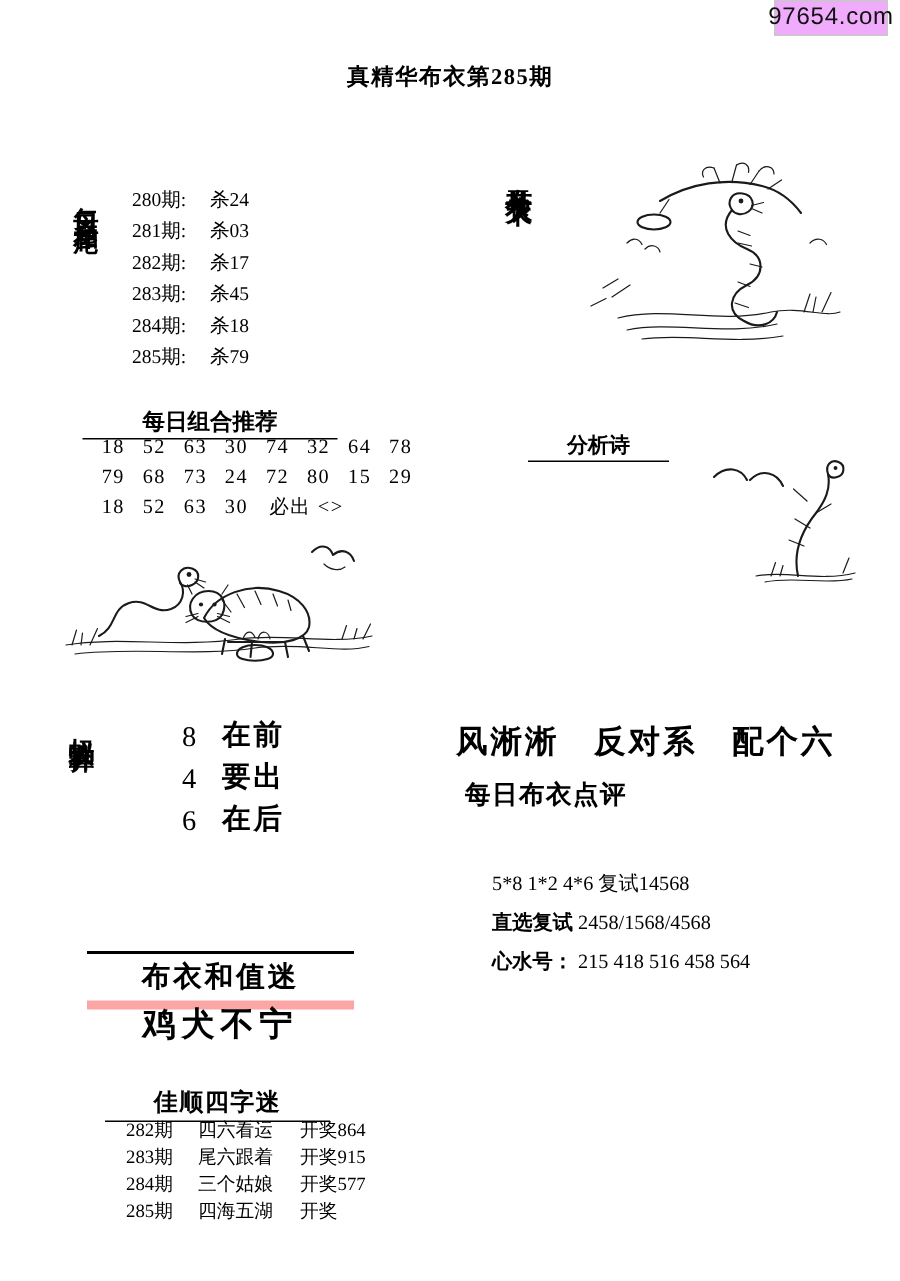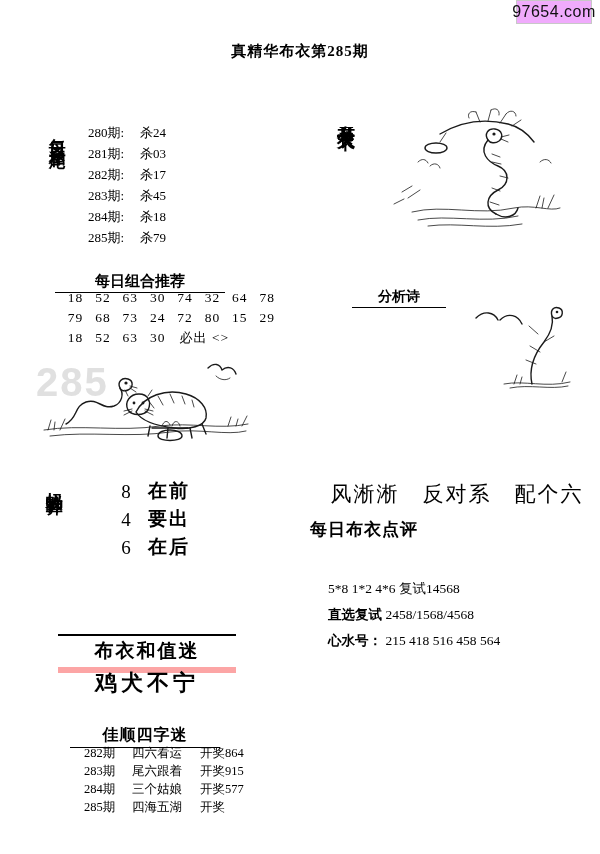--- a/index.html
+++ b/index.html
@@ -99,22 +99,22 @@
     position:absolute;left:312px;top:452px;width:264px;height:20px;
   }
   .banner .line{position:absolute;top:10px;height:2px;background:#000;}
   .banner .l1{left:0;width:56px;}
   .banner .l2{right:0;width:56px;}
   .banner .txt{
     position:absolute;left:0;width:264px;text-align:center;top:0;
     font-size:16px;font-weight:bold;letter-spacing:6px;
   }
   .yuding{
-    position:absolute;left:321px;top:480px;width:272px;text-align:center;
-    font-size:21px;font-weight:normal;letter-spacing:2px;
+    position:absolute;left:304px;top:480px;width:272px;
+    font-size:21px;font-weight:bold;letter-spacing:2px;
   }
   .daily-comment{
     position:absolute;left:310px;top:518px;width:272px;text-align:left;
     font-size:17px;font-weight:bold;letter-spacing:1px;
   }
 
   .calc-lines{position:absolute;left:328px;top:576px;font-size:13.5px;line-height:26px;}
   .calc-lines .lbl{font-weight:bold;}
 
   svg{display:block;}
@@ -180,21 +180,20 @@
     <div>
       <span class="num">18</span>
       <span class="num">52</span>
       <span class="num">63</span>
       <span class="num">30</span>
       <span class="must-out">必出</span>
       <span>&lt;&gt;</span>
     </div>
   </div>
 
-  <div class="ghost-num">285</div>
 
   <div class="illus1">
     <svg width="212" height="90" viewBox="0 0 212 90">
 
       <path class="ink-t" d="M4 78 C40 72 80 80 120 74 C150 70 180 78 208 72"></path>
       <path class="ink-t" d="M10 84 C50 79 90 86 130 80 C160 76 186 84 206 79"></path>
 
       <path class="ink-t" d="M8 78 l3 -10 M14 78 l1 -8 M20 78 l5 -11 M188 74 l3 -9 M196 74 l2 -7 M202 74 l5 -10"></path>
 
       <path class="ink" d="M26 72 C38 66 34 54 46 50 C58 46 62 58 74 54 C82 51 84 42 80 36"></path>

